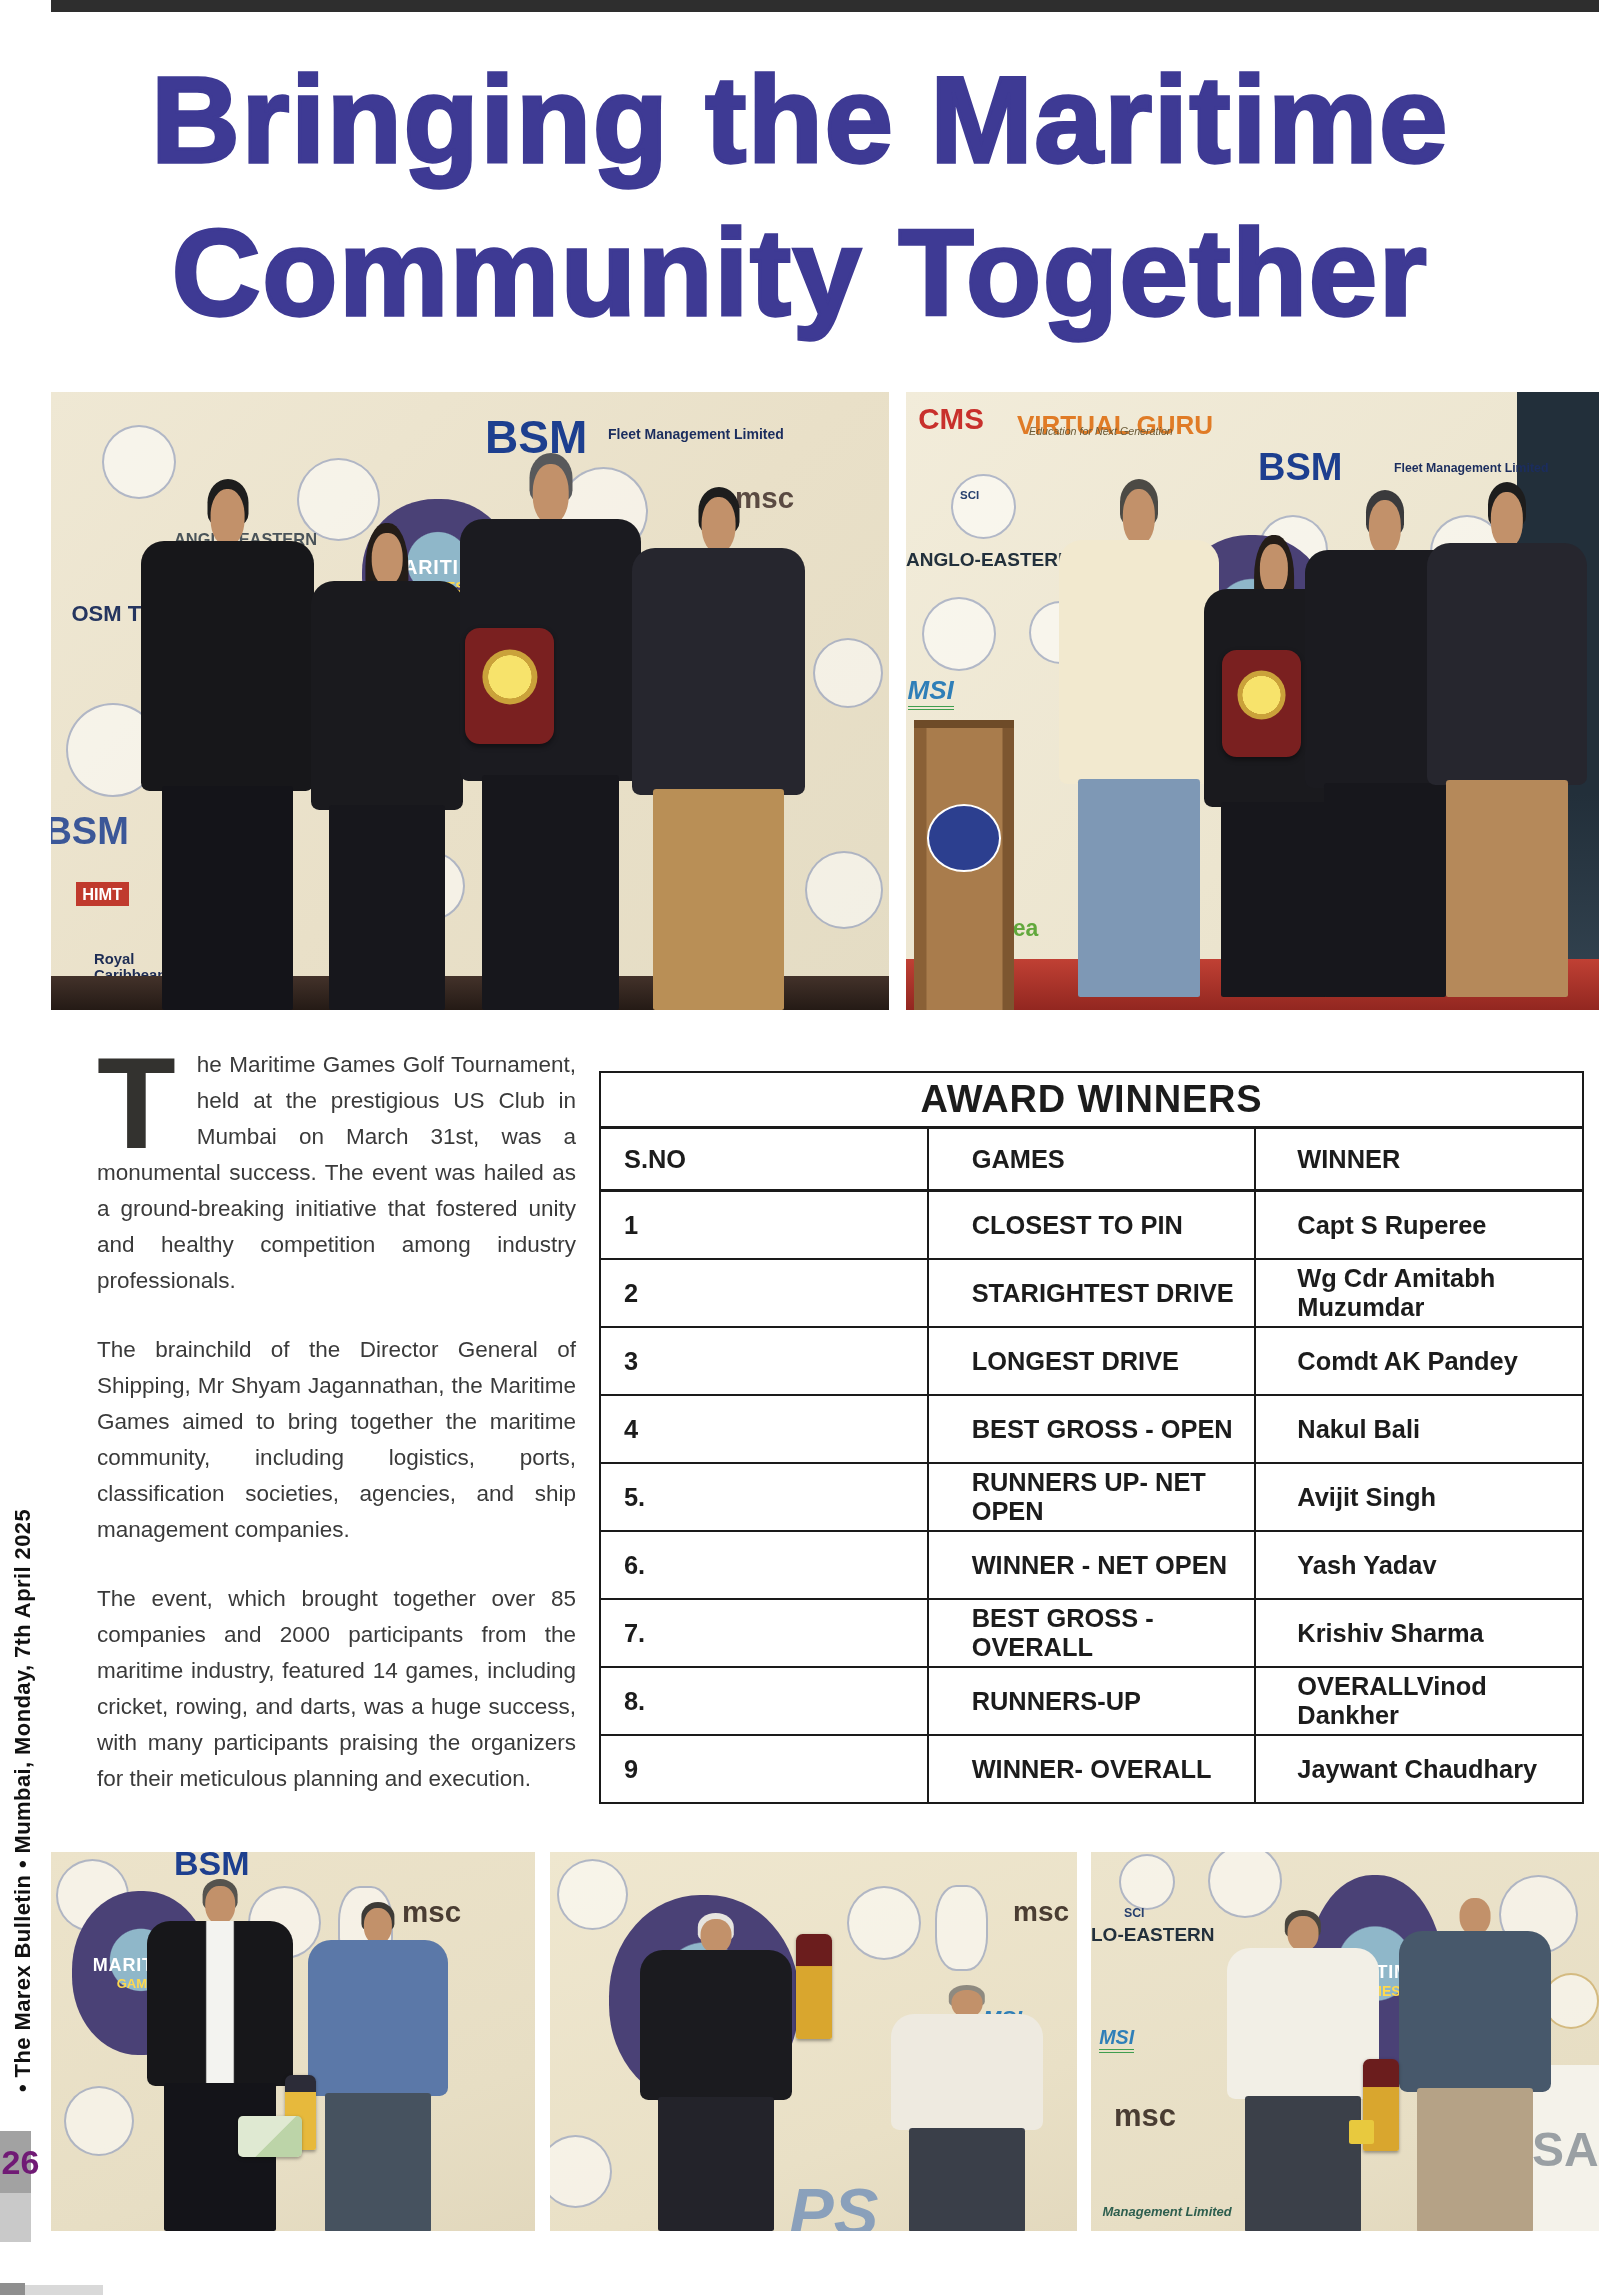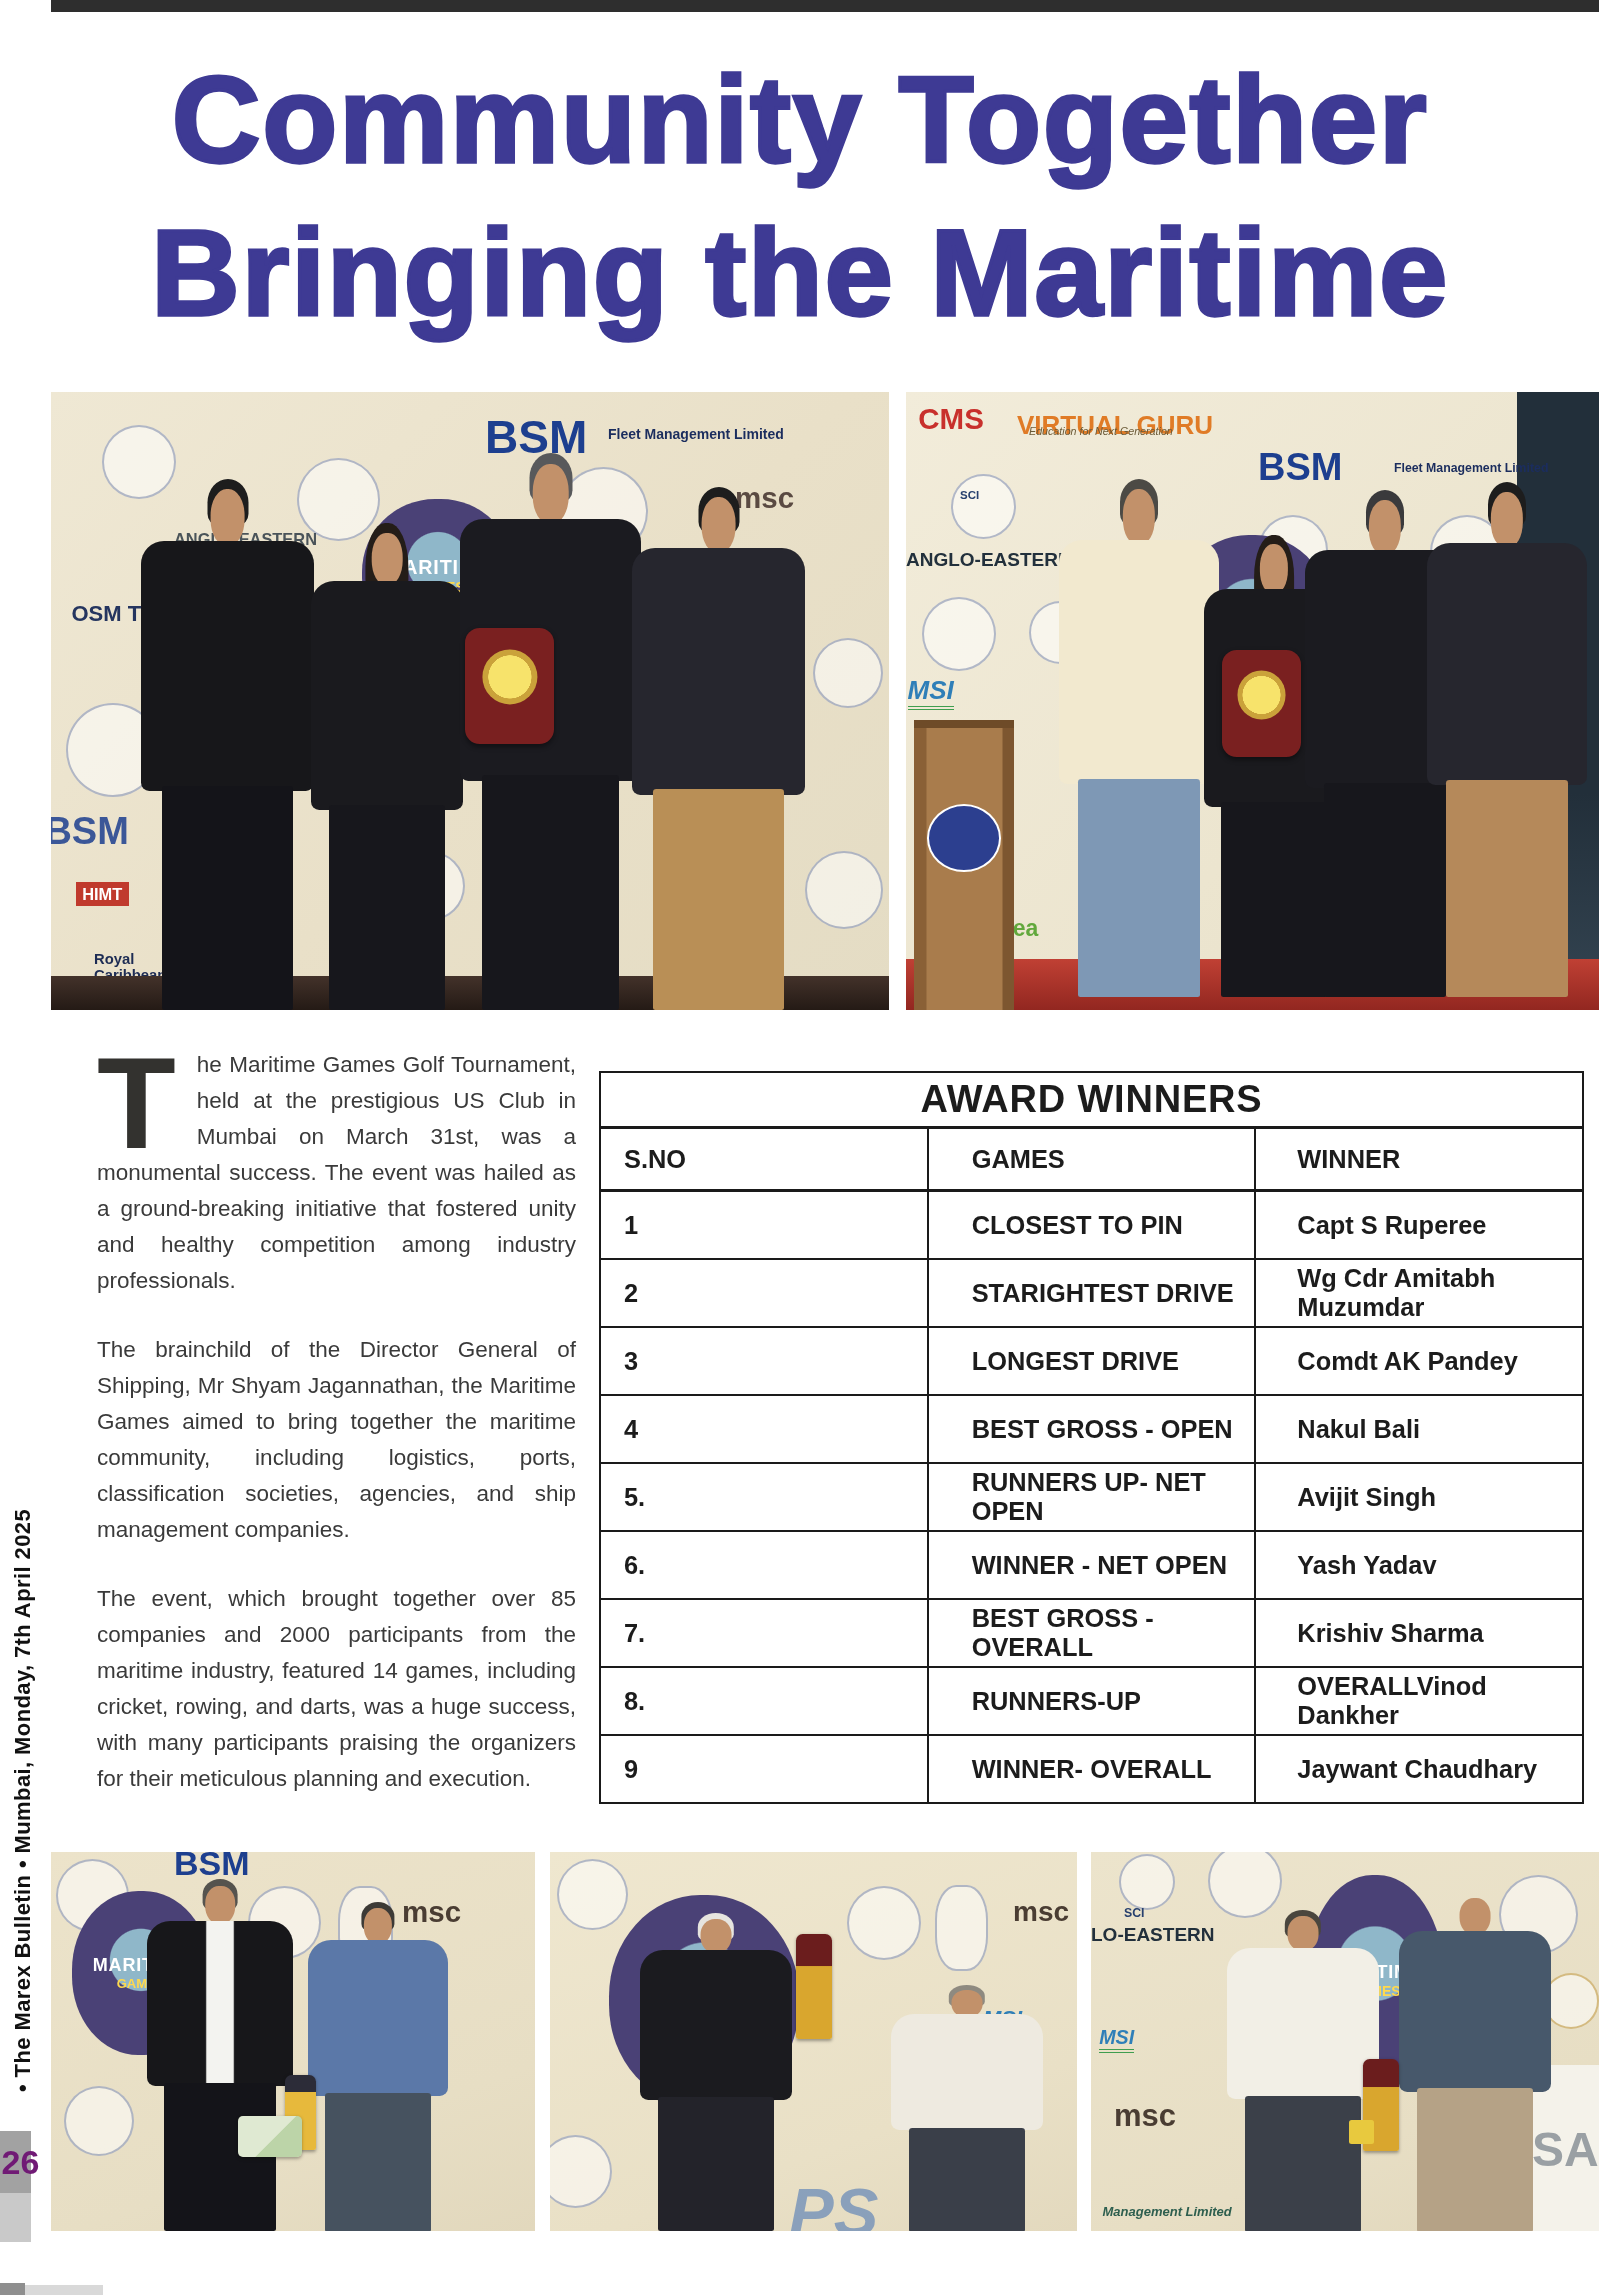--- a/index.html
+++ b/index.html
@@ -85,22 +85,22 @@
   .strip-l{position:absolute;left:24.6px;top:2285px;width:78px;height:10.7px;background:#d9d9d9;}
 </style>
 </head>
 <body>
 
 <div class="page">
 
   <div class="topbar"></div>
 
   <div class="headline">
+    <div>Bringing the Maritime</div>
     <div>Community Together</div>
-    <div>Bringing the Maritime</div>
   </div>
 
   <div class="photo" style="left:51px;top:392px;width:838px;height:618px;">
     <div class="backwrap">
       <div class="circ" style="left:51px;top:33px;width:70px;height:70px;"></div>
       <div class="circ" style="left:246px;top:66px;width:79px;height:79px;"></div>
       <div class="circ" style="left:508px;top:75px;width:85px;height:85px;"></div>
       <div class="circ" style="left:14.8px;top:311px;width:90px;height:90px;"></div>
       <div class="circ" style="left:762px;top:246px;width:66px;height:66px;"></div>
       <div class="circ" style="left:754px;top:459px;width:74px;height:74px;"></div>

